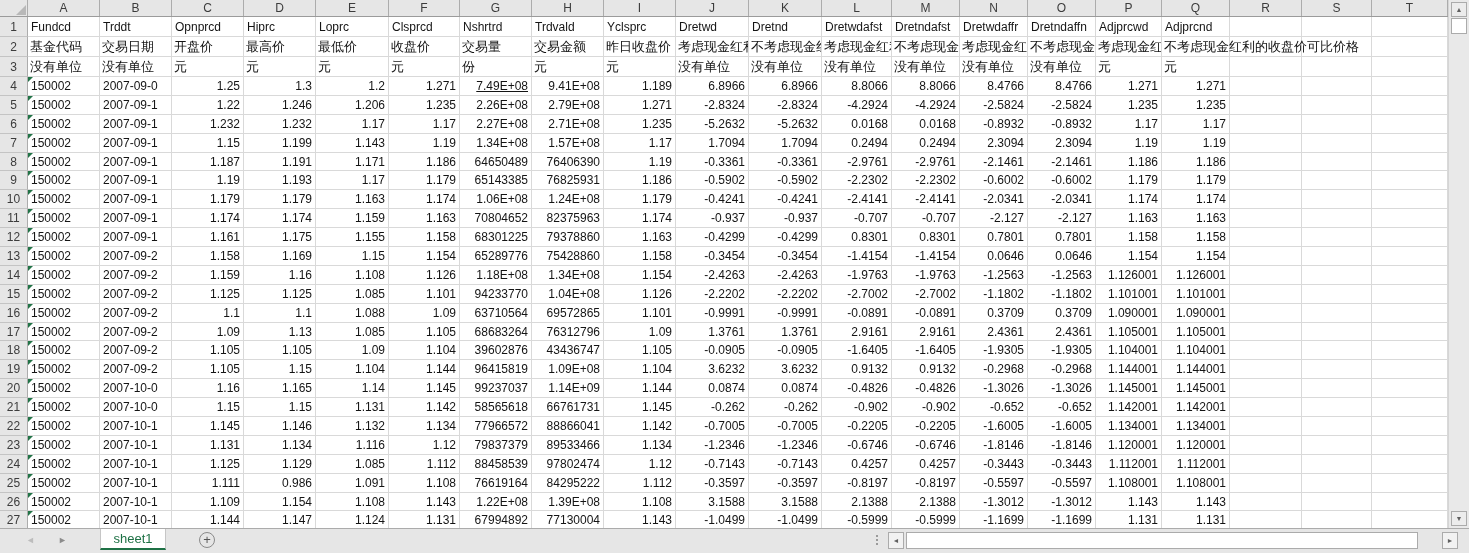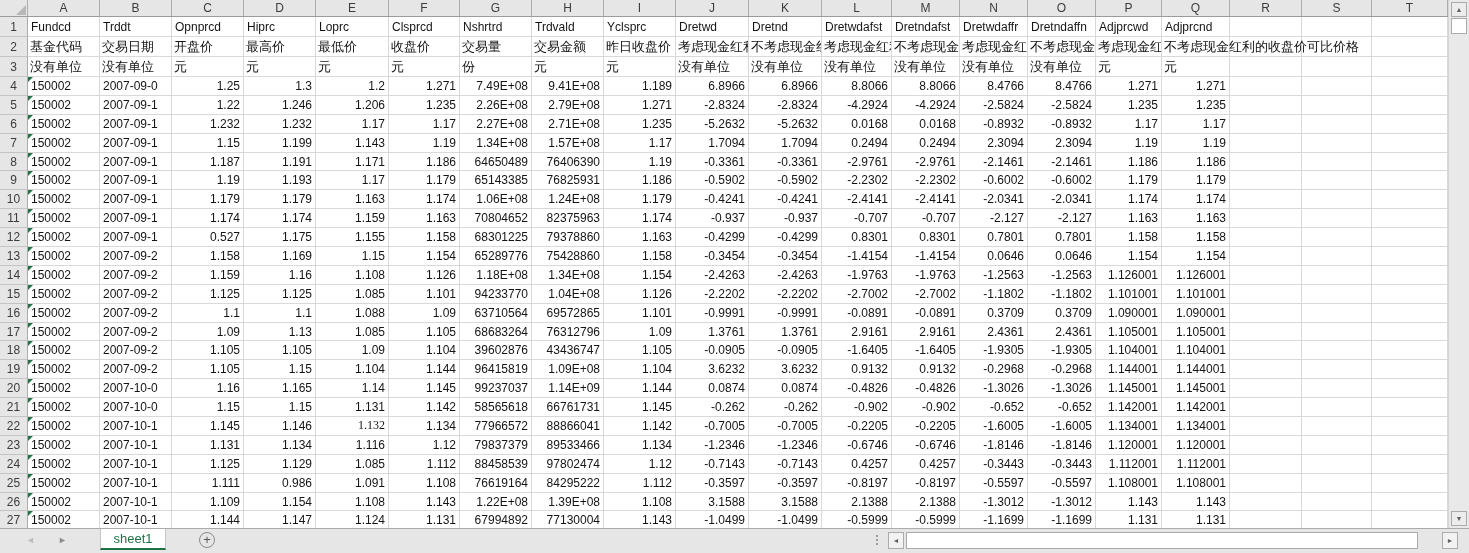--- a/index.html
+++ b/index.html
@@ -172,21 +172,21 @@
         <div class="cell txt" style="width: 76px;"></div>
       </div>
       <div class="row r-data">
         <div class="gutter">4</div>
         <div class="cell txt flag" style="width: 72px;">150002</div>
         <div class="cell txt" style="width: 72px;">2007-09-0</div>
         <div class="cell num" style="width: 72px;">1.25</div>
         <div class="cell num" style="width: 72px;">1.3</div>
         <div class="cell num" style="width: 73px;">1.2</div>
         <div class="cell num" style="width: 71px;">1.271</div>
-        <div class="cell num" style="width: 72px;">7.49E+08</div>
+        <div class="cell num" style="width: 72px; text-decoration: underline;">7.49E+08</div>
         <div class="cell num" style="width: 72px;">9.41E+08</div>
         <div class="cell num" style="width: 72px;">1.189</div>
         <div class="cell num" style="width: 73px;">6.8966</div>
         <div class="cell num" style="width: 73px;">6.8966</div>
         <div class="cell num" style="width: 70px;">8.8066</div>
         <div class="cell num" style="width: 68px;">8.8066</div>
         <div class="cell num" style="width: 68px;">8.4766</div>
         <div class="cell num" style="width: 68px;">8.4766</div>
         <div class="cell num" style="width: 66px;">1.271</div>
         <div class="cell num" style="width: 68px;">1.271</div>
@@ -352,21 +352,21 @@
         <div class="cell num" style="width: 66px;">1.163</div>
         <div class="cell num" style="width: 68px;">1.163</div>
         <div class="cell num" style="width: 72px;"></div>
         <div class="cell num" style="width: 70px;"></div>
         <div class="cell num" style="width: 76px;"></div>
       </div>
       <div class="row r-data">
         <div class="gutter">12</div>
         <div class="cell txt flag" style="width: 72px;">150002</div>
         <div class="cell txt" style="width: 72px;">2007-09-1</div>
-        <div class="cell num" style="width: 72px;">0.527</div>
+        <div class="cell num" style="width: 72px;">1.161</div>
         <div class="cell num" style="width: 72px;">1.175</div>
         <div class="cell num" style="width: 73px;">1.155</div>
         <div class="cell num" style="width: 71px;">1.158</div>
         <div class="cell num" style="width: 72px;">68301225</div>
         <div class="cell num" style="width: 72px;">79378860</div>
         <div class="cell num" style="width: 72px;">1.163</div>
         <div class="cell num" style="width: 73px;">-0.4299</div>
         <div class="cell num" style="width: 73px;">-0.4299</div>
         <div class="cell num" style="width: 70px;">0.8301</div>
         <div class="cell num" style="width: 68px;">0.8301</div>
@@ -584,21 +584,21 @@
         <div class="cell num" style="width: 72px;"></div>
         <div class="cell num" style="width: 70px;"></div>
         <div class="cell num" style="width: 76px;"></div>
       </div>
       <div class="row r-data">
         <div class="gutter">22</div>
         <div class="cell txt flag" style="width: 72px;">150002</div>
         <div class="cell txt" style="width: 72px;">2007-10-1</div>
         <div class="cell num" style="width: 72px;">1.145</div>
         <div class="cell num" style="width: 72px;">1.146</div>
-        <div class="cell num" style="width: 73px; font-family: Liberation Serif, serif;">1.132</div>
+        <div class="cell num" style="width: 73px;">1.132</div>
         <div class="cell num" style="width: 71px;">1.134</div>
         <div class="cell num" style="width: 72px;">77966572</div>
         <div class="cell num" style="width: 72px;">88866041</div>
         <div class="cell num" style="width: 72px;">1.142</div>
         <div class="cell num" style="width: 73px;">-0.7005</div>
         <div class="cell num" style="width: 73px;">-0.7005</div>
         <div class="cell num" style="width: 70px;">-0.2205</div>
         <div class="cell num" style="width: 68px;">-0.2205</div>
         <div class="cell num" style="width: 68px;">-1.6005</div>
         <div class="cell num" style="width: 68px;">-1.6005</div>

